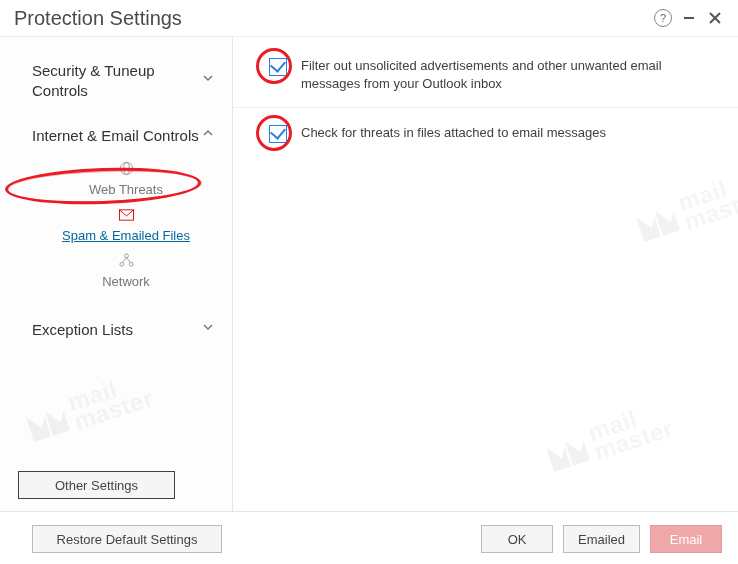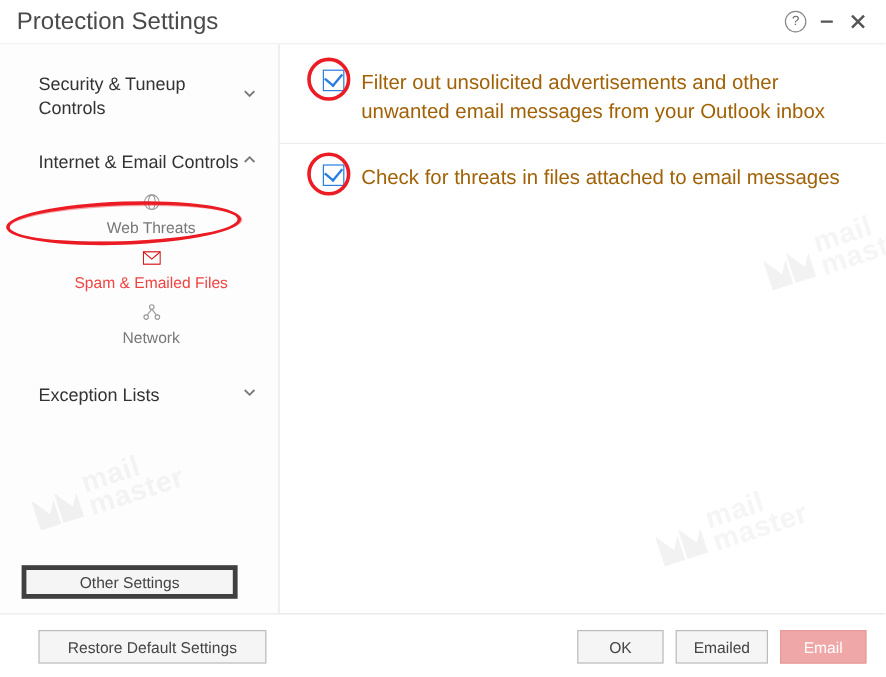--- a/index.html
+++ b/index.html
@@ -85,33 +85,33 @@
     display:flex;
     align-items:center;
     padding: 5px 10px 5px 30px;
     font-size: 13px;
     color: #777;
     cursor: pointer;
     gap: 5px;
     position: relative;
     flex-direction: column;
   }
-  .subitem.active { color: #ef4444; }
+  .subitem.active { color: #0369a1; text-decoration: underline; }
   .subitem .icon-slot {
     width: 16px; height:16px;
     display:flex; align-items:center; justify-content:center;
   }
 
   .other-settings-btn {
     position:absolute;
     left: 18px;
     bottom: 12px;
-    width: 180px;
+    width: 157px;
     height: 28px;
-    border: 4px solid #404040;
+    border: 1px solid #404040;
     background: #f5f5f5;
     font-size: 13px;
     color:#444;
     cursor:pointer;
   }
 
   
   .content {
     flex:1;
     position: relative;
@@ -139,22 +139,22 @@
   .checkbox::after {
     content: "";
     position:absolute;
     left: 3px; top: -1px;
     width: 8px; height: 11px;
     border-right: 2px solid #2a7de1;
     border-bottom: 2px solid #2a7de1;
     transform: rotate(40deg);
   }
   .option-text {
-    font-size: 17px;
-    color: #a16207;
+    font-size: 13px;
+    color: #404040;
     line-height: 1.4;
     max-width: 420px;
   }
   
   .anno-circle {
     position:absolute;
     border: 3px solid #ec1c24;
     border-radius: 50%;
     pointer-events:none;
   }

